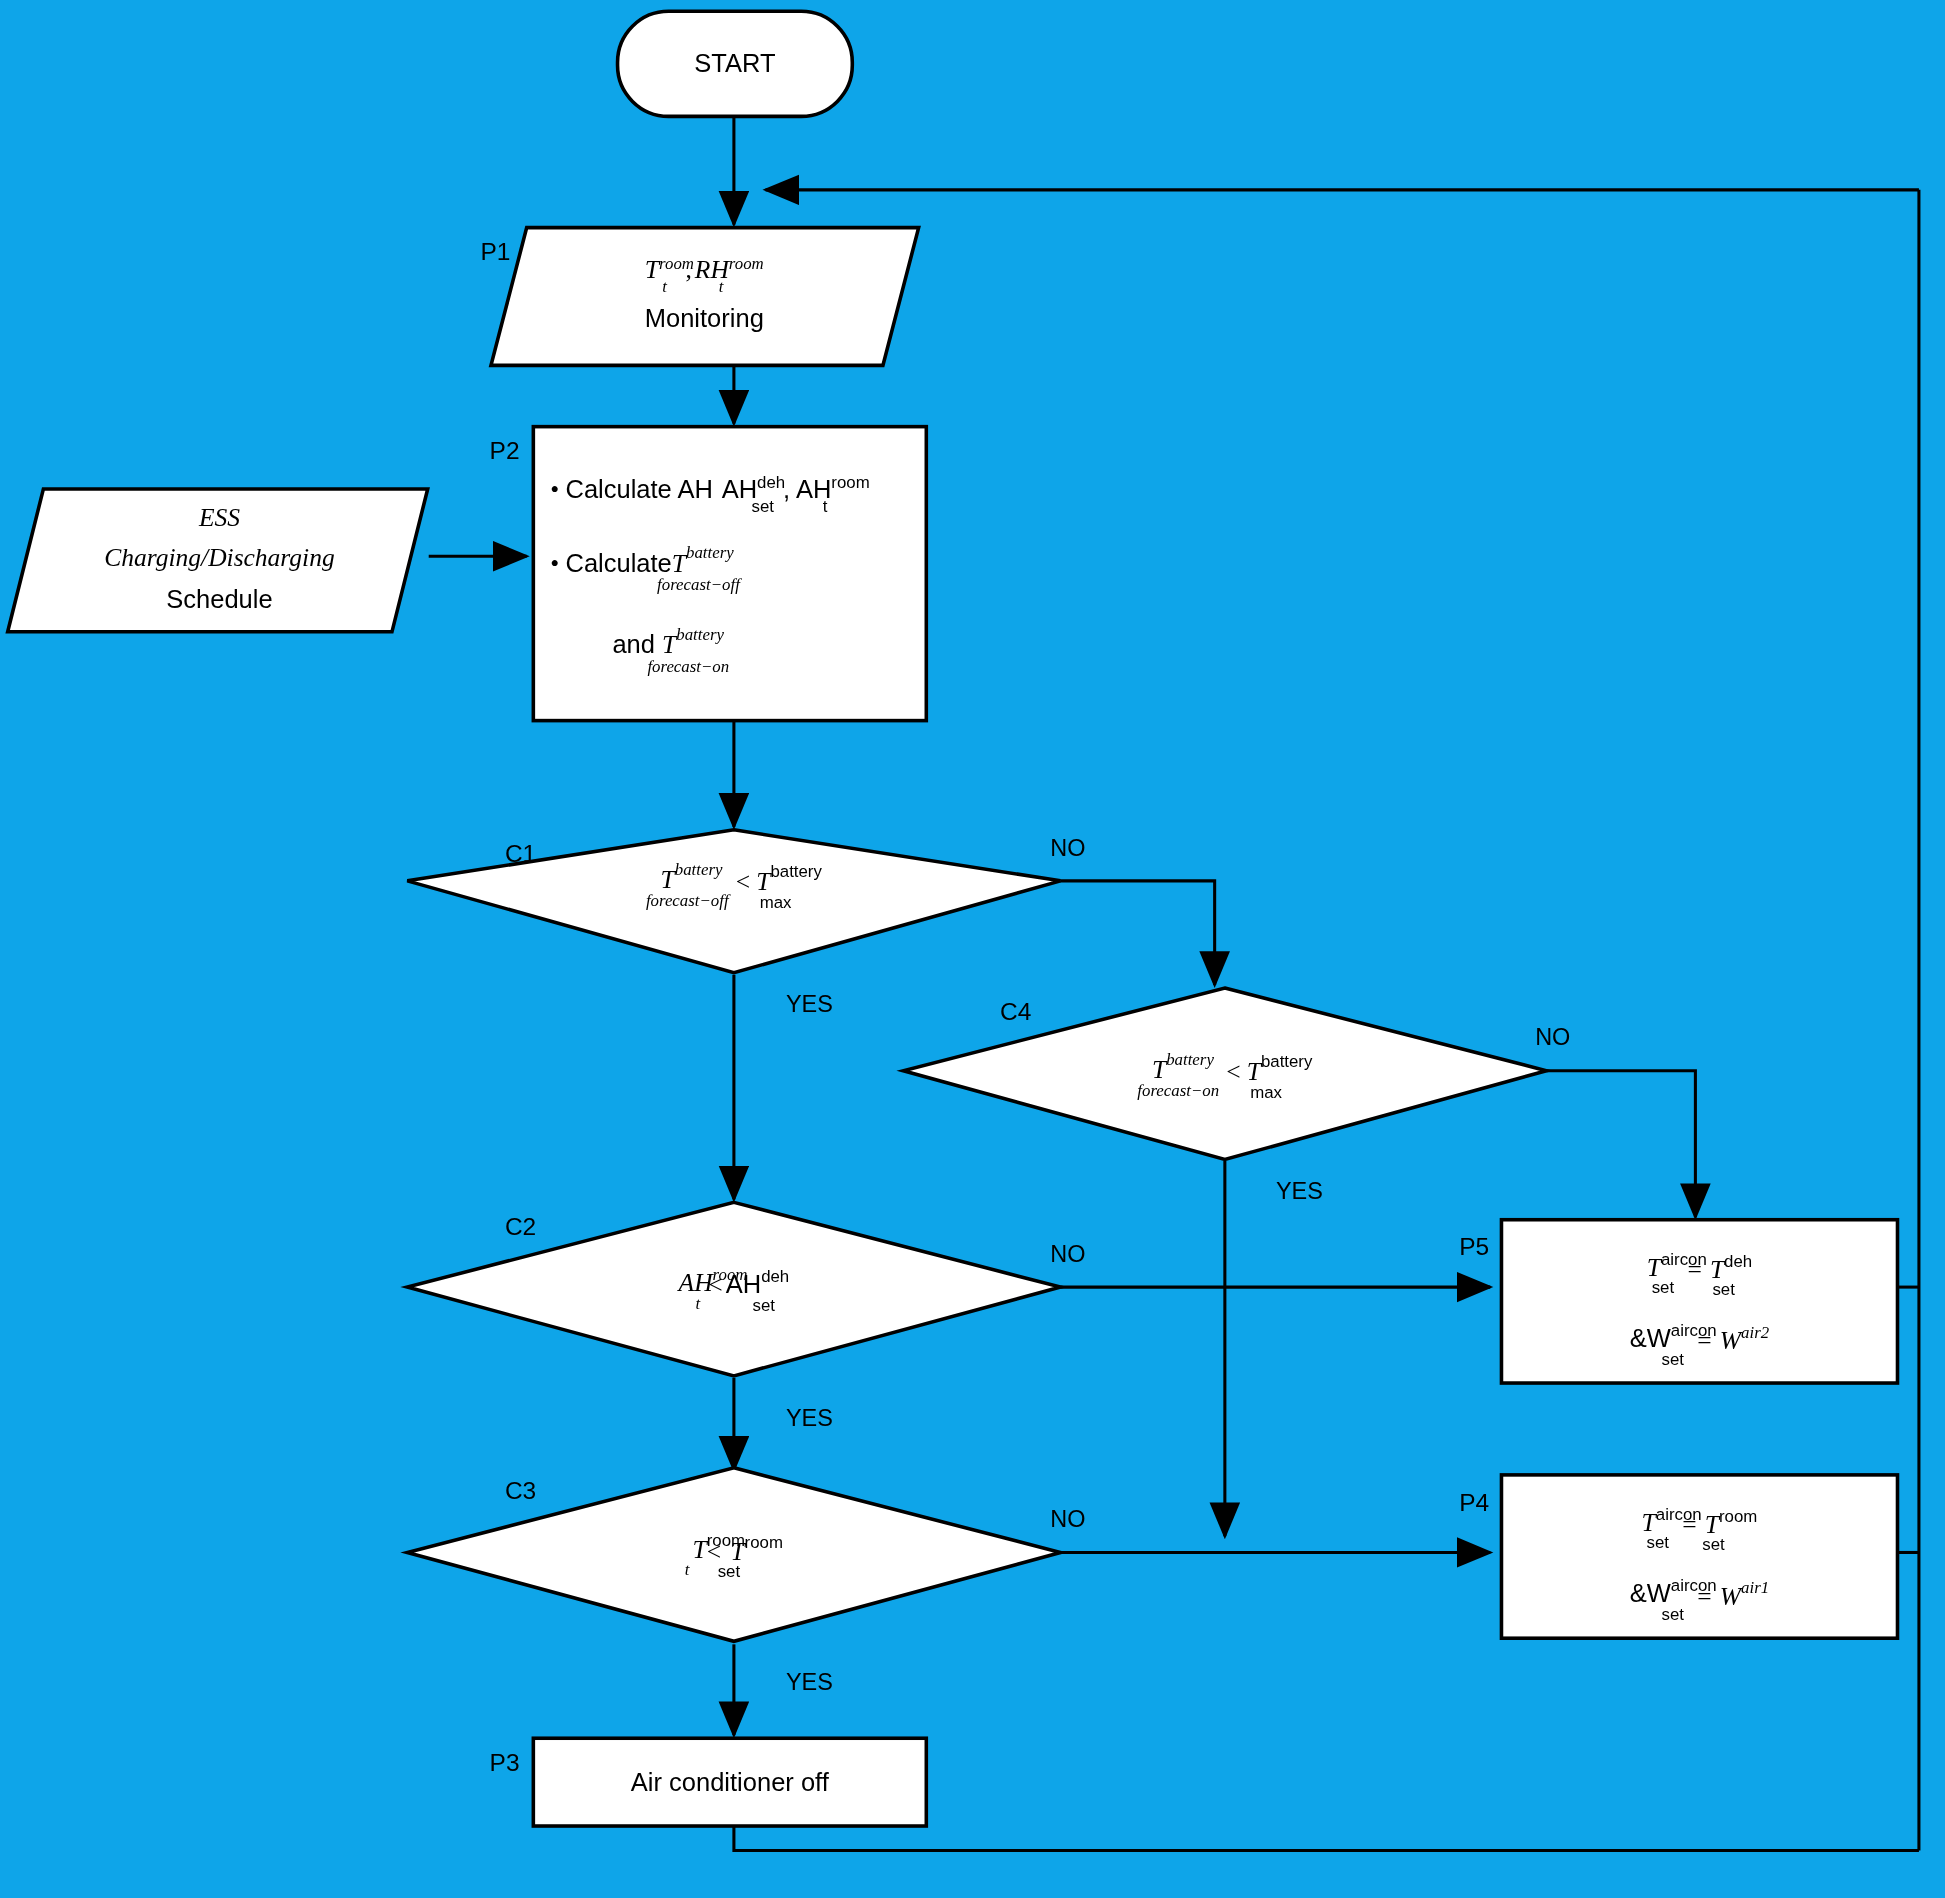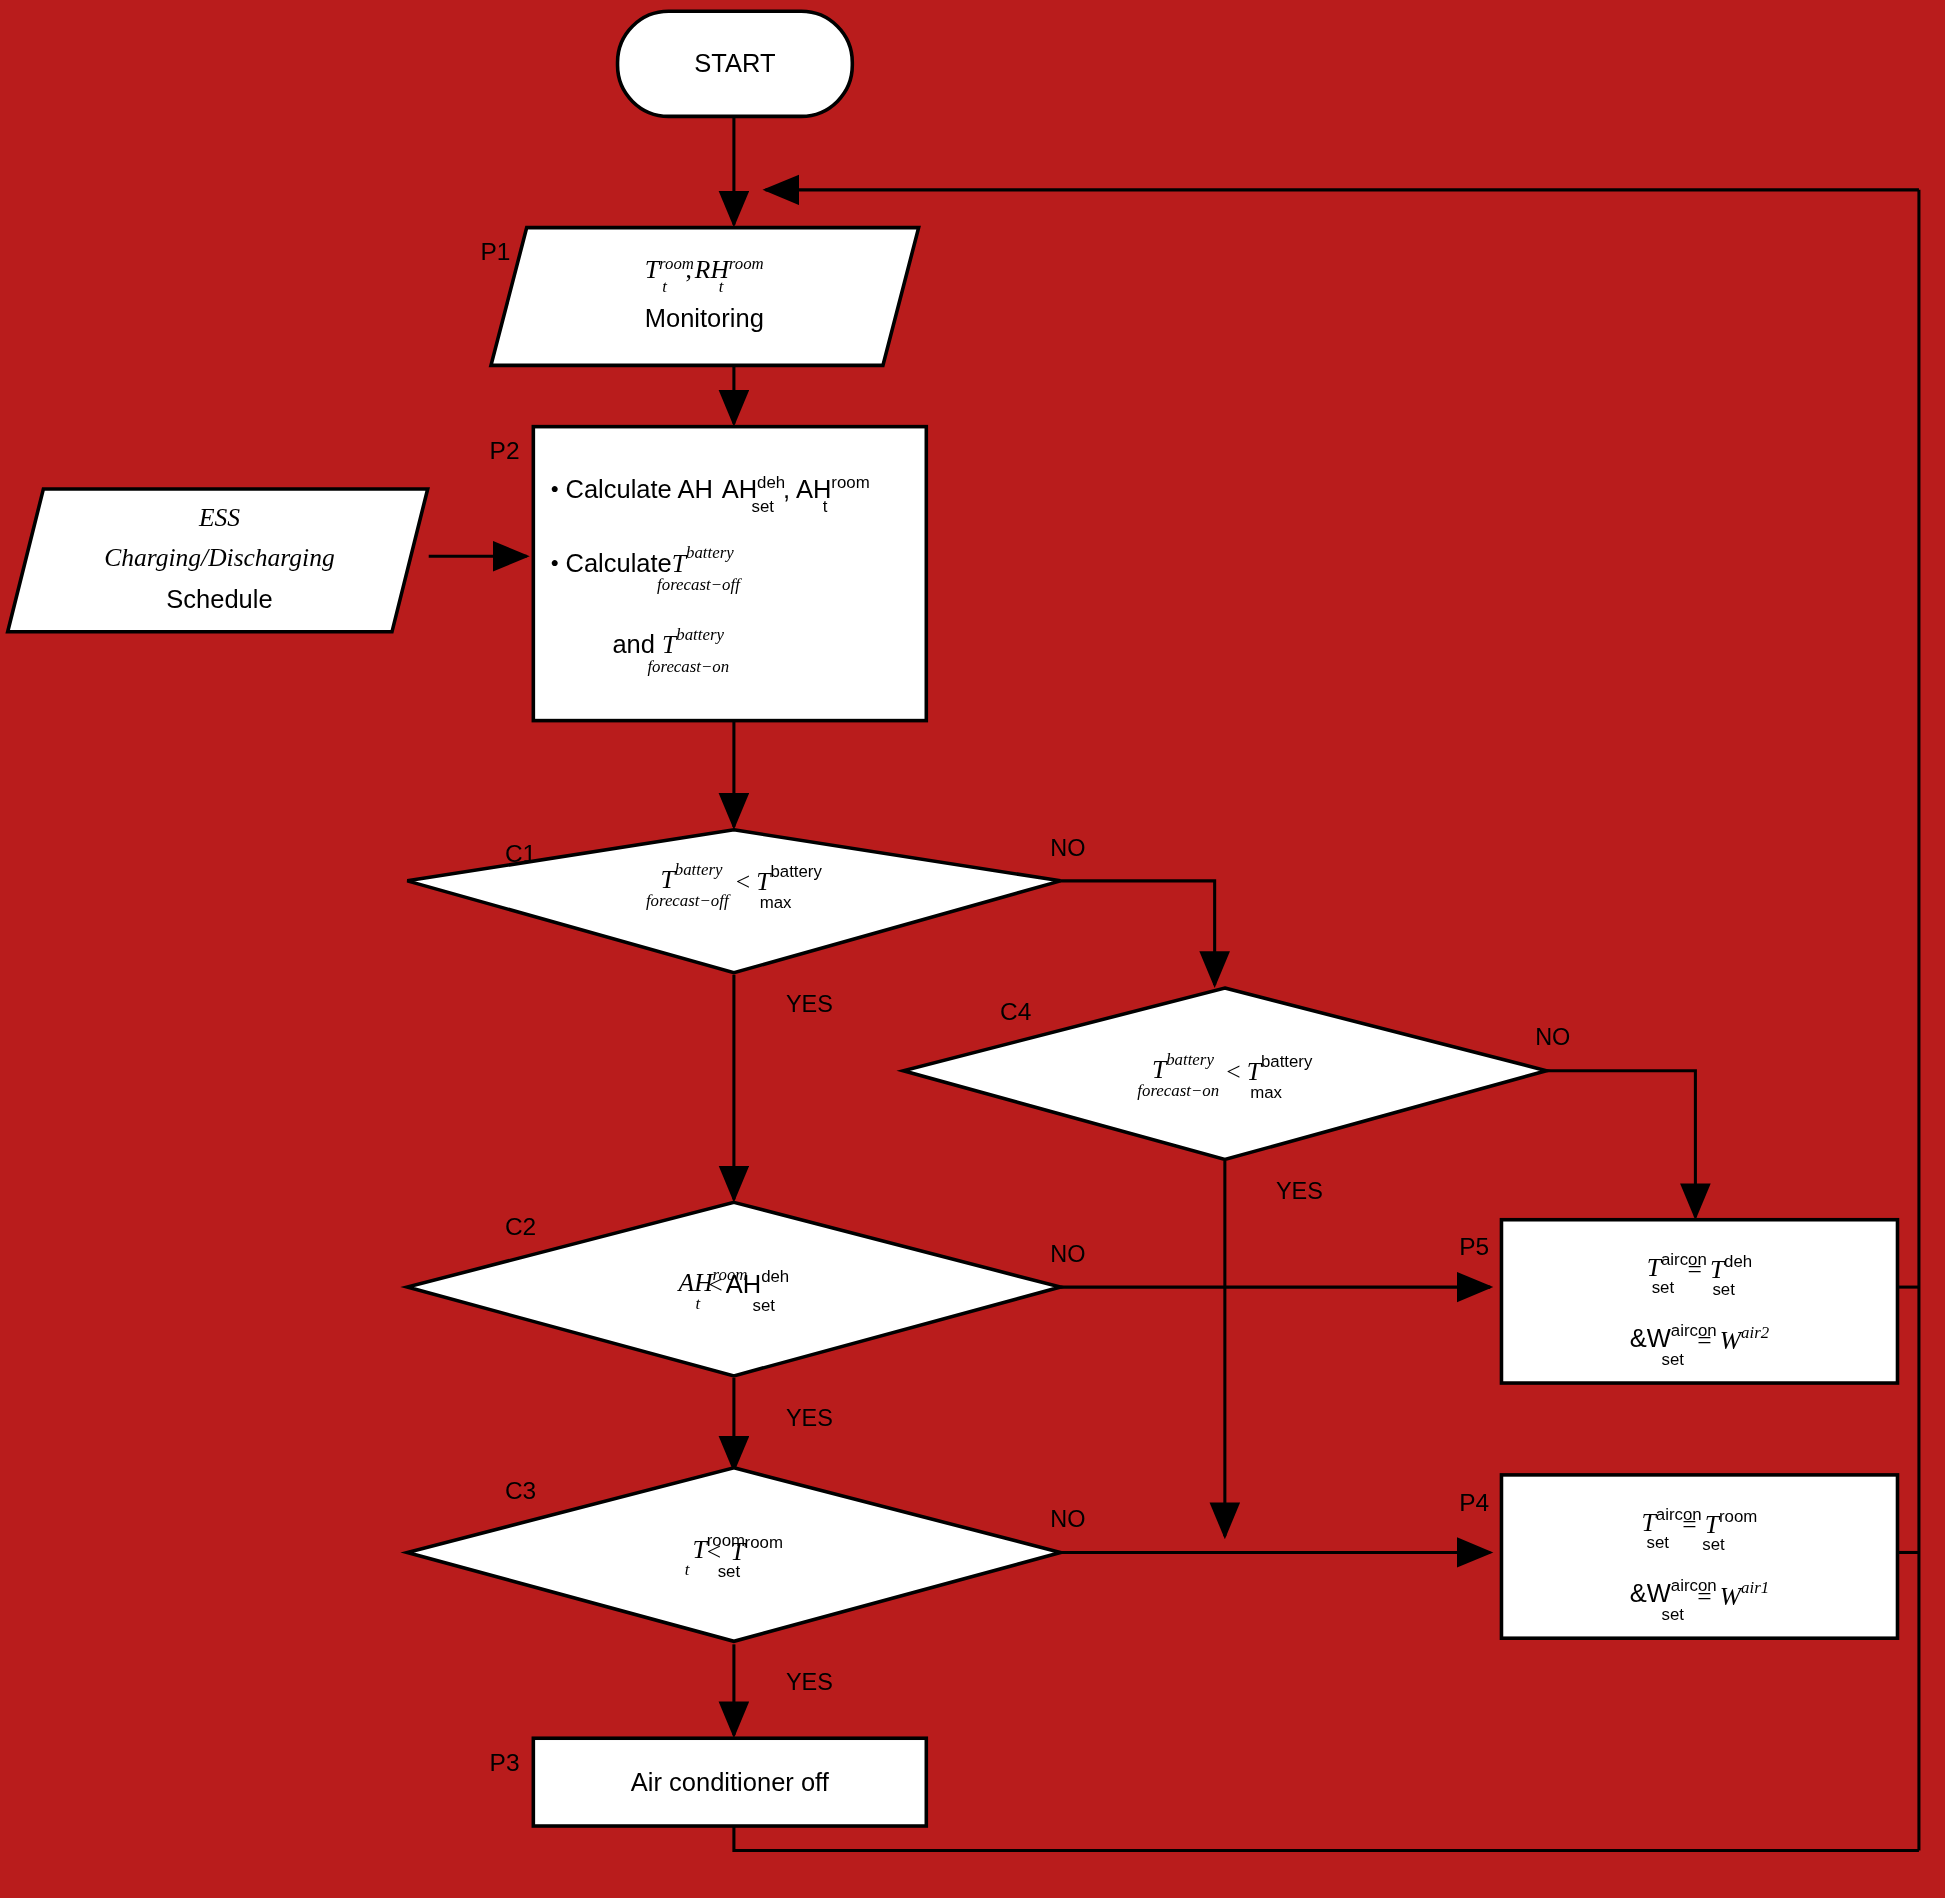--- a/index.html
+++ b/index.html
@@ -1,17 +1,17 @@
 <!DOCTYPE html>
 <html style="font-size:8.2px"><head>
 <meta charset="utf-8">
 <style>
   html,body{margin:0;padding:0;background:#ffffff;}
   body{font-family:"Liberation Sans", sans-serif;}
-  #stage{position:relative;width:1946px;height:1899px;background:#b91c1c;overflow:hidden;}
+  #stage{position:relative;width:1946px;height:1899px;background:#0ea5e9;overflow:hidden;}
   svg{display:block;}
   .shape{fill:#ffffff;stroke:#000000;stroke-width:7;}
   .edge{stroke:#000000;stroke-width:6;fill:none;}
   .arrowhd{fill:#000000;}
   text{fill:#000000;}
   .lbl{font-family:"Liberation Sans", sans-serif;font-size:46px;}
   .tag{font-family:"Liberation Sans", sans-serif;font-size:48px;}
   .body-txt{font-family:"Liberation Sans", sans-serif;font-size:50px;}
   .mi{font-family:"Liberation Serif", serif;font-style:italic;}
   .mu{font-family:"Liberation Serif", serif;font-style:normal;}

